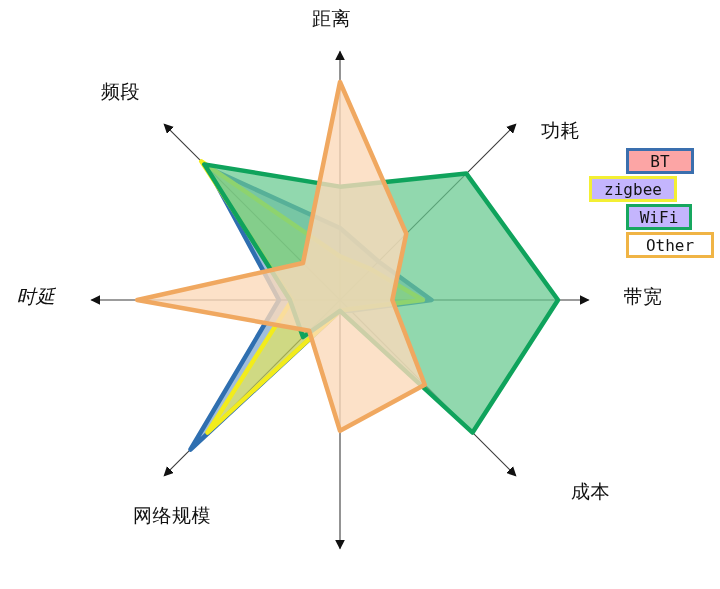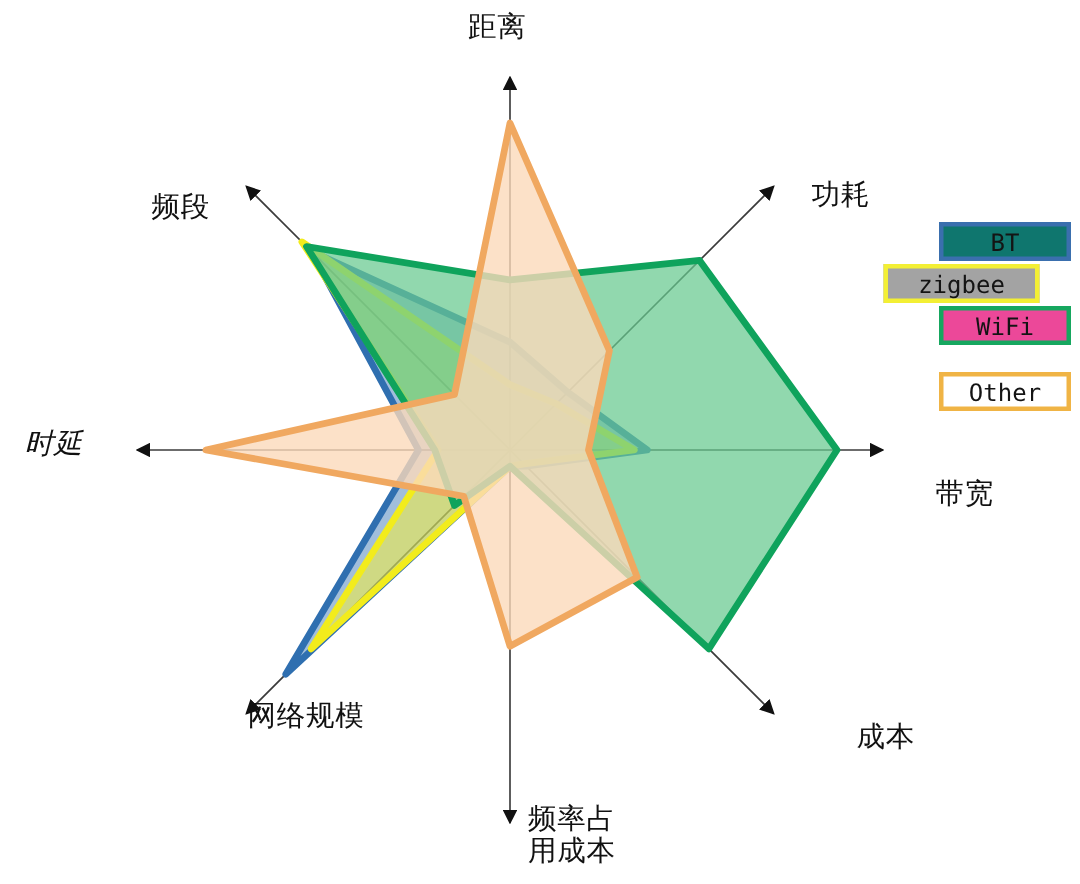--- a/index.html
+++ b/index.html
@@ -57,35 +57,34 @@
     <g id="series-group">
         <polygon points="340.00,228.06 378.54,261.46 431.56,300.00 350.79,310.79 340.00,310.90 190.48,449.52 278.96,300.00 207.43,167.43" fill="#2f6fb0" fill-opacity="0.45" stroke="#2f6fb0" stroke-width="4.5" stroke-linejoin="round"></polygon>
         <polygon points="340.00,256.40 370.83,269.17 422.84,300.00 349.25,309.25 340.00,310.90 207.43,432.57 292.04,300.00 201.27,161.27" fill="#f5ef3a" fill-opacity="0.55" stroke="#f2ec1c" stroke-width="4.5" stroke-linejoin="round"></polygon>
         <polygon points="340.00,186.64 466.40,173.60 558.00,300.00 472.57,432.57 340.00,310.90 303.00,337.00 289.86,300.00 204.35,164.35" fill="#66c98f" fill-opacity="0.72" stroke="#0fa35c" stroke-width="4.5" stroke-linejoin="round"></polygon>
         <polygon points="340.00,82.00 406.28,233.72 392.32,300.00 424.78,384.78 340.00,430.80 309.17,330.83 137.26,300.00 303.00,263.00" fill="#fbd9ba" fill-opacity="0.8" stroke="#f0a860" stroke-width="4.5" stroke-linejoin="round"></polygon>
       </g>
   </svg>
 
   <div class="lbl-html" id="lbl-distance" style="left: 312px; top: 8.4px;">距离</div>
   <div class="lbl-html" id="lbl-power" style="left: 540.979px; top: 120px;">功耗</div>
-  <div class="lbl-html" id="lbl-bandwidth" style="left: 623.6px; top: 286px; margin-top: 33px;">带宽</div>
+  <div class="lbl-html" id="lbl-bandwidth" style="left: 623.6px; top: 286px;">带宽</div>
   <div class="lbl-html" id="lbl-cost" style="left: 571px; top: 480.979px;">成本</div>
-  <div class="lbl-html" id="lbl-freqcost" style="left: 352px; top: 535.6px;"><span>频率占</span><br><span>用成本</span></div>
-  <div class="lbl-html" id="lbl-netscale" style="left: 133.021px; top: 467px; margin-left: 32px;">网络规模</div>
+  <div class="lbl-html" id="lbl-netscale" style="left: 133.021px; top: 505px;">网络规模</div>
   <div class="lbl-html" id="lbl-latency" style="left: 16.4px; top: 286px; font-style: italic;">时延</div>
-  <div class="lbl-html" id="lbl-band" style="left: 101.021px; top: 81.0209px; margin-top: 47px;">频段</div>
+  <div class="lbl-html" id="lbl-band" style="left: 101.021px; top: 81.0209px;">频段</div>
 
   <div id="legend">
-      <div class="legend-box" style="left: 626px; top: 148px; width: 88px; height: 26px; border: 3px solid rgb(58, 111, 174); background: #0f766e;">
+      <div class="legend-box" style="left: 626px; top: 148px; width: 68px; height: 26px; border: 3px solid rgb(58, 111, 174); background: #fca5a5;">
         <span>BT</span>
       </div>
-      <div class="legend-box" style="left: 589px; top: 176px; width: 104px; height: 26px; border: 3px solid rgb(243, 239, 52); background: #a3a3a3;">
+      <div class="legend-box" style="left: 589px; top: 176px; width: 88px; height: 26px; border: 3px solid rgb(243, 239, 52); background: #c4b5fd;">
         <span>zigbee</span>
       </div>
-      <div class="legend-box" style="left: 626px; top: 204px; width: 88px; height: 26px; border: 3px solid rgb(22, 167, 95); background: #ec4899;">
+      <div class="legend-box" style="left: 626px; top: 204px; width: 66px; height: 26px; border: 3px solid rgb(22, 167, 95); background: #c4b5fd;">
         <span>WiFi</span>
       </div>
-      <div class="legend-box" style="left: 626px; top: 232px; width: 88px; height: 26px; border: 3px solid rgb(240, 180, 69); background: rgb(255, 255, 255); margin-top: 16px;">
+      <div class="legend-box" style="left: 626px; top: 232px; width: 88px; height: 26px; border: 3px solid rgb(240, 180, 69); background: rgb(255, 255, 255);">
         <span>Other</span>
       </div>
     </div>
 
 </div>
 
 </body></html>

